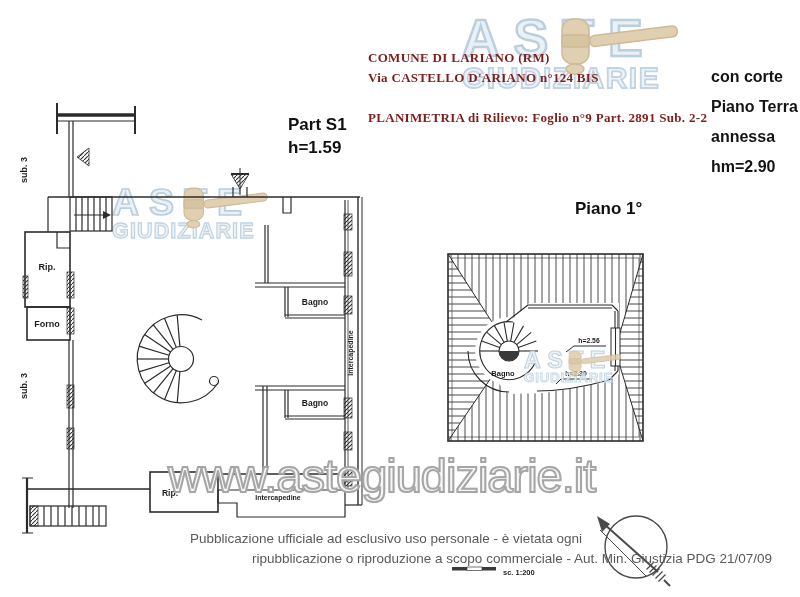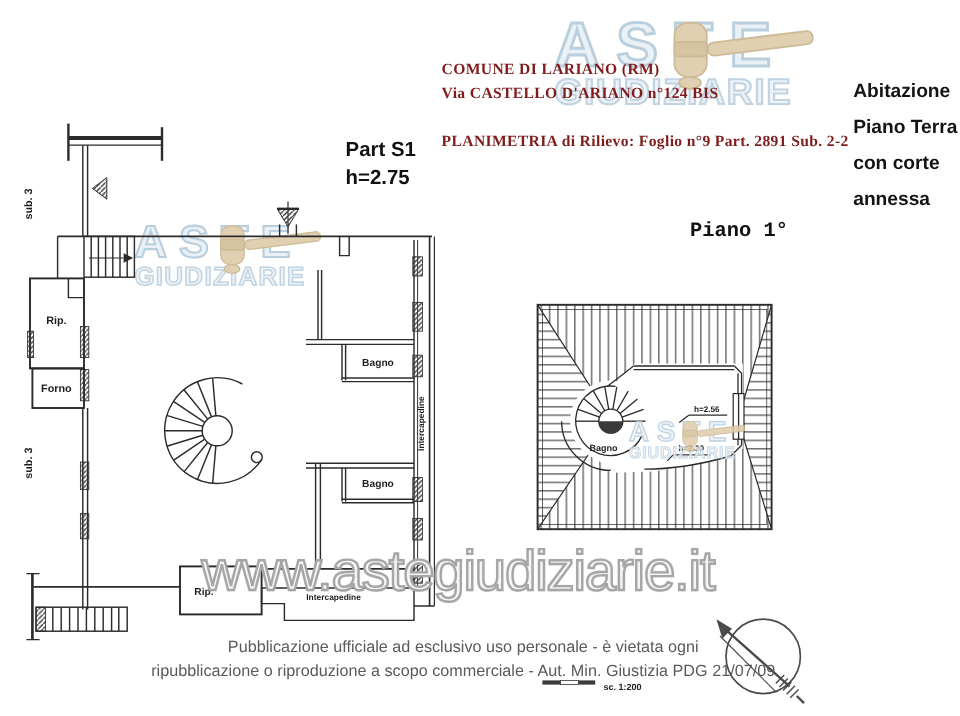--- a/index.html
+++ b/index.html
@@ -276,32 +276,32 @@
       <rect x="482" y="567" width="14" height="3.5" fill="#3a3a3a"></rect>
       <text x="503" y="575" font-size="7.5" fill="#333">sc. 1:200</text>
     </g>
   </svg>
 
   <div class="hdr abs" style="left:368px;top:50px;">COMUNE DI LARIANO (RM)</div>
   <div class="hdr abs" style="left:368px;top:70px;">Via CASTELLO D'ARIANO  n°124 BIS</div>
   <div class="hdr abs" style="left:368px;top:110px;">PLANIMETRIA di Rilievo: Foglio n°9 Part. 2891 Sub. 2-2</div>
 
   <div class="note abs" style="left:711px;top:62px;">
-    <div>Abitazione</div>
+    <div>con corte</div>
     <div>Piano Terra</div>
-    <div>con corte</div>
     <div>annessa</div>
+    <div>hm=2.90</div>
   </div>
 
   <div class="floorlbl abs" style="left:288px;top:113px;">
     <div>Part S1</div>
-    <div>h=2.75</div>
-  </div>
-  <div class="floorlbl abs" style="left:575px;top:180px;line-height:28px;font-family:Liberation Mono, monospace;">
+    <div>h=1.59</div>
+  </div>
+  <div class="floorlbl abs" style="left:575px;top:195px;line-height:28px;">
     <div>Piano 1°</div>
   </div>
 
   <div class="url-wm abs" style="left:168px;top:448px;">www.astegiudiziarie.it</div>
 
   <div class="footer-line abs" style="top:531px;">Pubblicazione ufficiale ad esclusivo uso personale - è vietata ogni</div>
-  <div class="footer-line abs" style="top:551px;">ripubblicazione o riproduzione a scopo commerciale - Aut. Min. Giustizia PDG 21/07/09</div>
+  <div class="footer-line abs" style="top:551px;text-align:right;">ripubblicazione o riproduzione a scopo commerciale - Aut. Min. Giustizia PDG 21/07/09</div>
 
 </div>
 
 </body></html>

